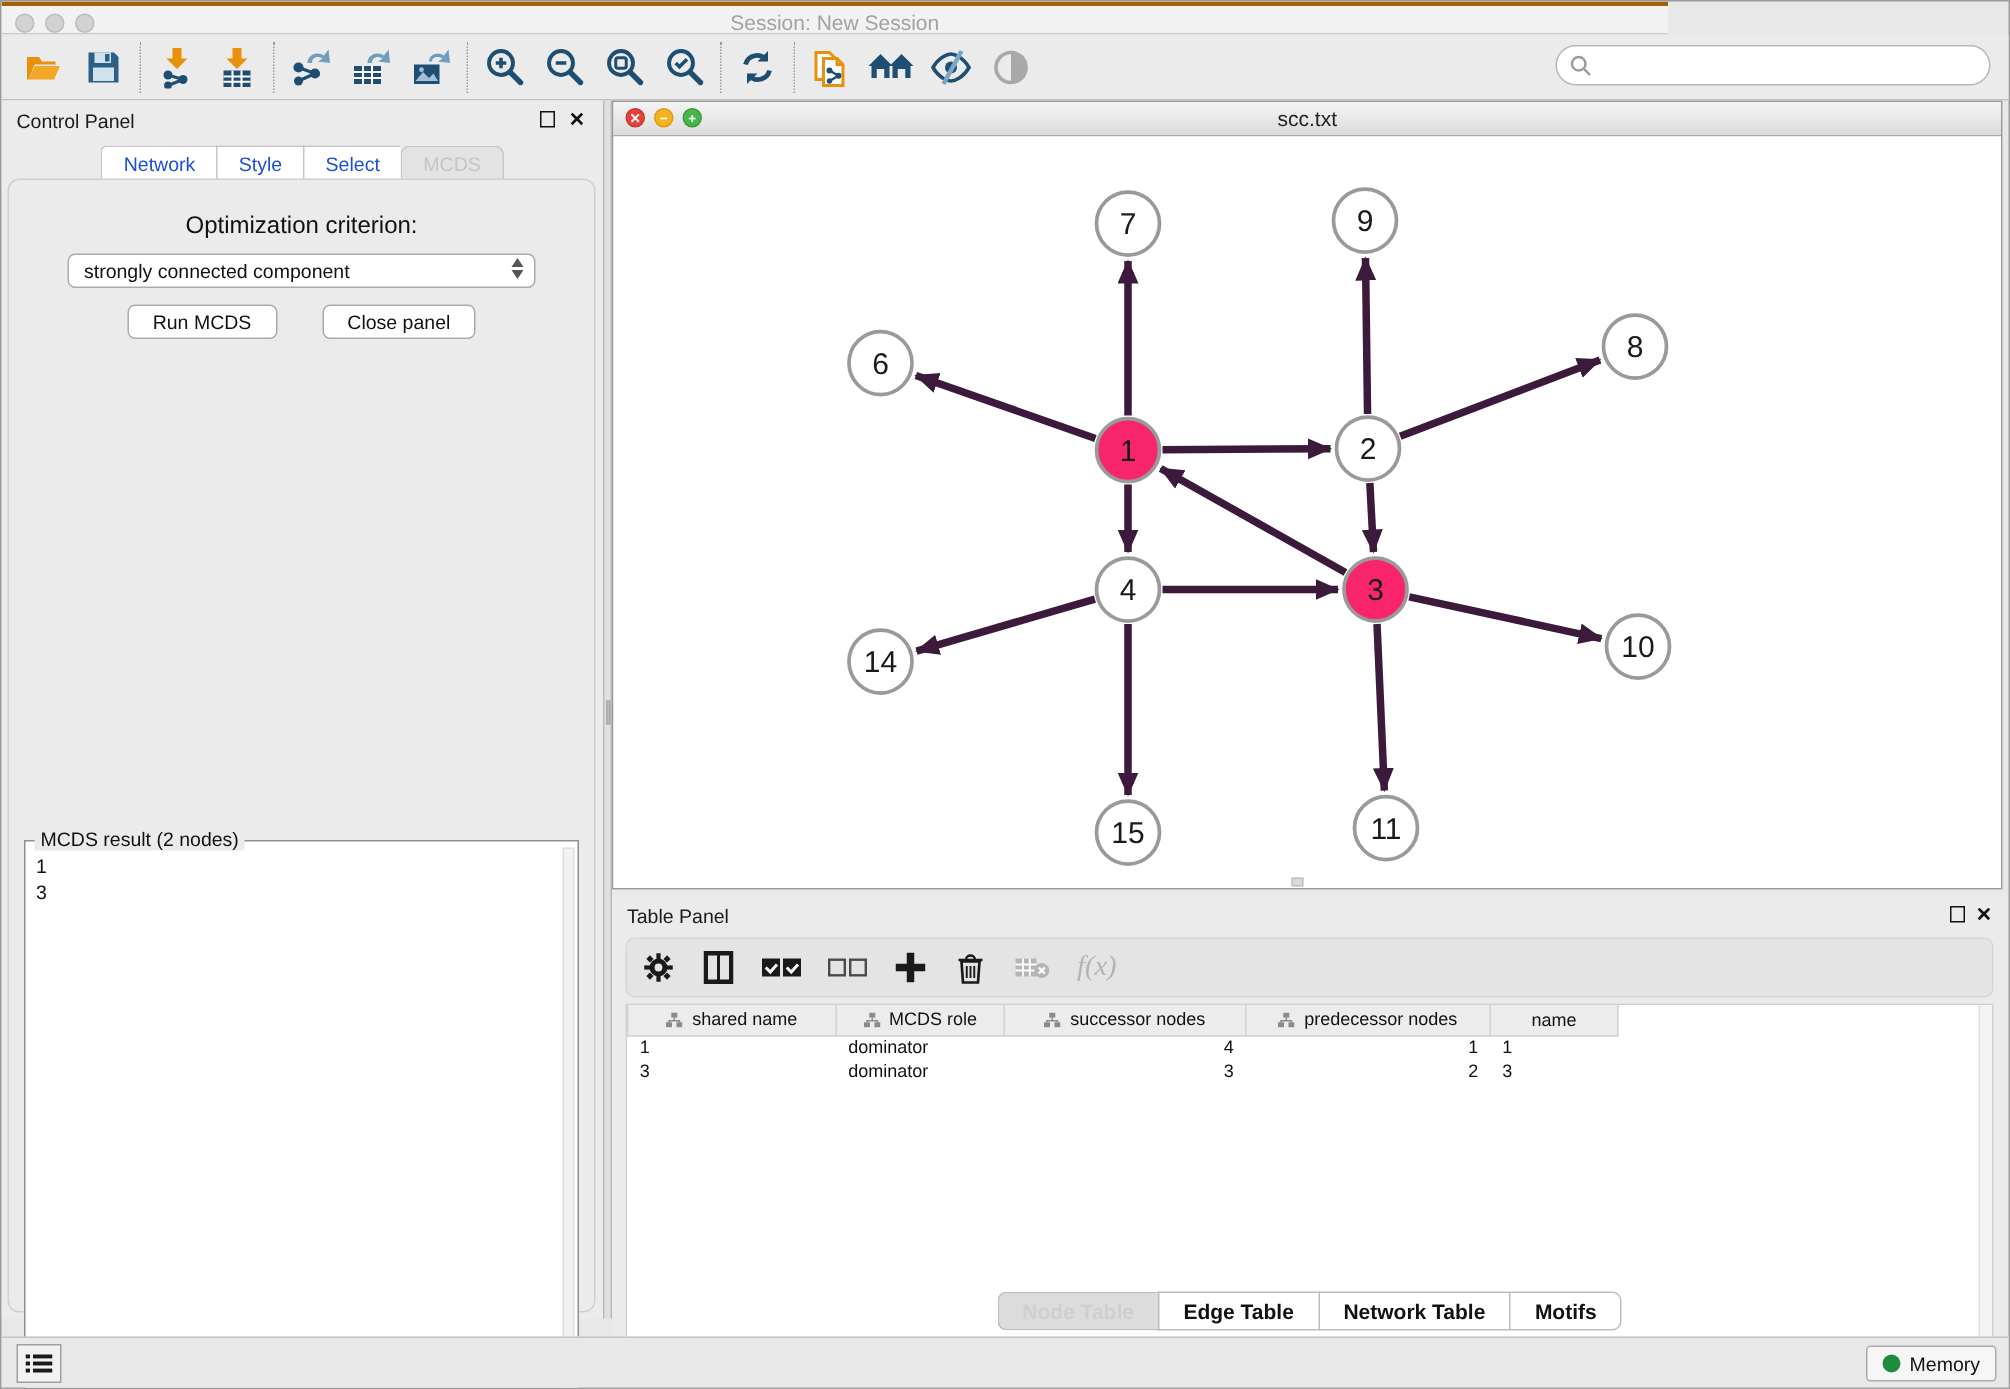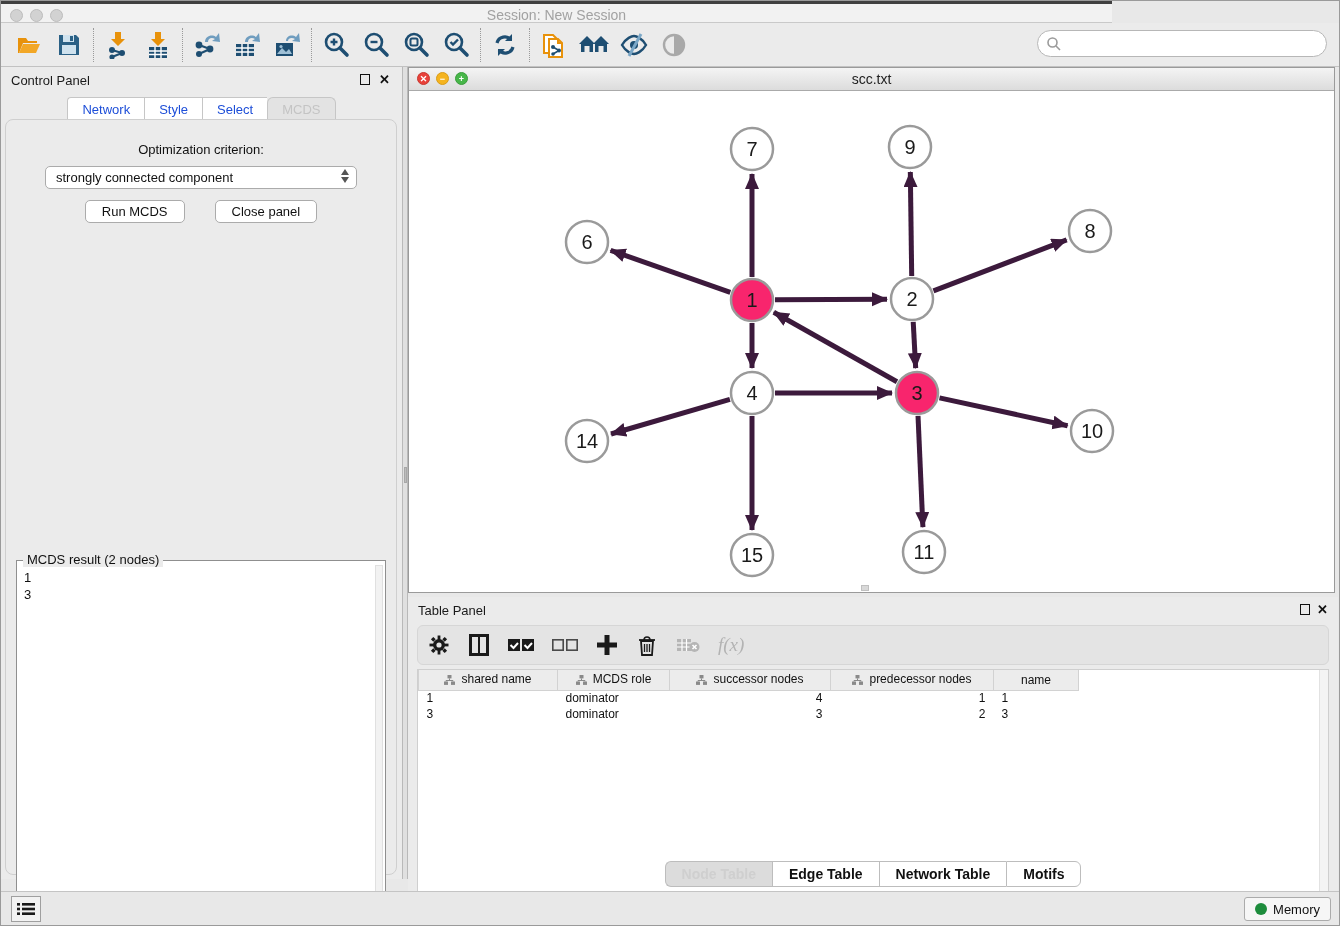--- a/index.html
+++ b/index.html
@@ -6,21 +6,21 @@
   html,body { background:#d8d8d8; }
   body { font-family:"Liberation Sans", sans-serif; }
   #app {
     position:relative; width:1340px; height:926px; background:#e8e8e8;
     overflow:hidden; border:1px solid #9a9a9a;
   }
 
   
   .titlebar {
     position:absolute; left:0; top:0; width:1111px; height:22px;
-    background:#f2f2f2; border-top:3px solid #404040; border-bottom:1px solid #c9c9c9;
+    background:#f2f2f2; border-top:3px solid #a16207; border-bottom:1px solid #c9c9c9;
   }
   .traffic { position:absolute; top:5px; width:13px; height:13px; border-radius:50%; background:#d2d2d2; border:1px solid #bdbdbd; }
   .t1{left:9px;} .t2{left:29px;} .t3{left:49px;}
   .titlebar .wtitle {
     position:absolute; left:0; right:0; top:3px; text-align:center;
     font-size:14px; color:#a2a2a2;
   }
 
   
   .toolbar {
@@ -54,21 +54,21 @@
   }
   .cp-tab:first-child{ border-top-left-radius:4px; }
   .cp-tab.disabled-active {
     background:#e3e3e3; color:#c4c4c4; border:1px solid #c6c6c6;
     border-radius:6px 6px 0 0; border-bottom:none;
   }
   .cp-body {
     position:absolute; left:4px; top:52px; width:392px; height:756px;
     border:1px solid #cfcfcf; border-radius:8px; background:#ebebeb;
   }
-  .opt-label { margin-top:22px; text-align:center; font-size:13px; color:#111; }
+  .opt-label { margin-top:22px; text-align:center; font-size:16px; color:#111; }
   .dropdown {
     position:relative; margin:9px auto 0 auto; width:312px; height:23px; background:#fff;
     border:1px solid #ababab; border-radius:5px; font-size:13px; color:#111;
     display:flex; align-items:center; padding-left:10px;
   }
   .dd-stepper { position:absolute; right:7px; top:2px; display:flex; flex-direction:column; gap:2px; }
   .dd-stepper .up { width:0; height:0; border-left:4px solid transparent; border-right:4px solid transparent; border-bottom:6px solid #555; }
   .dd-stepper .down { width:0; height:0; border-left:4px solid transparent; border-right:4px solid transparent; border-top:6px solid #555; }
   .btn-row { margin-top:11px; display:flex; justify-content:center; gap:30px; }
   .pbtn {

